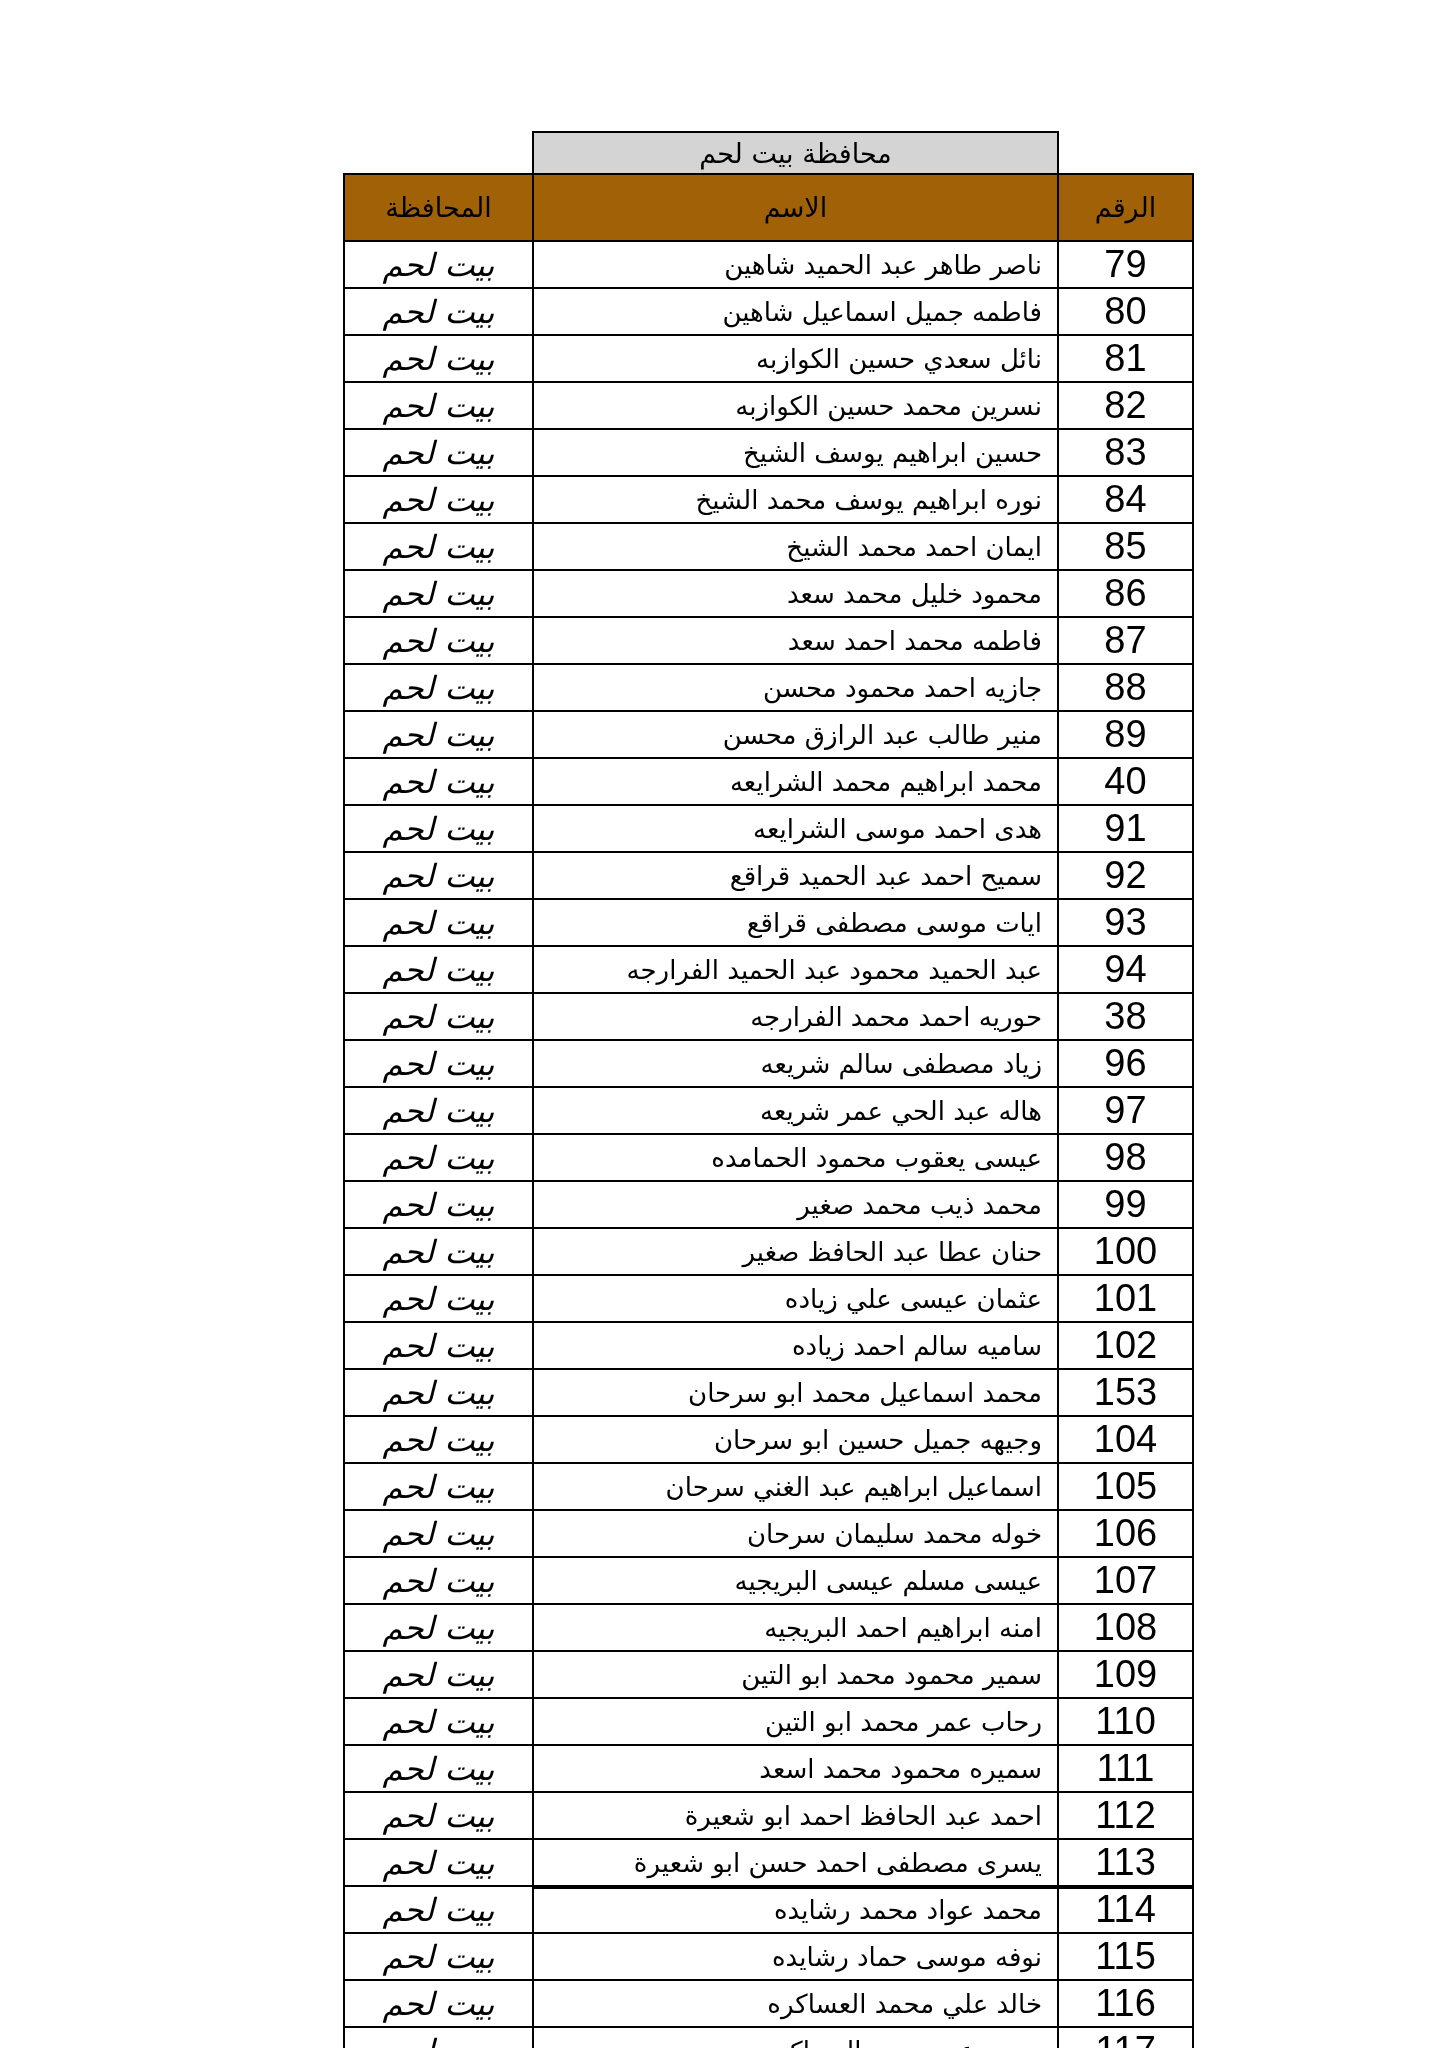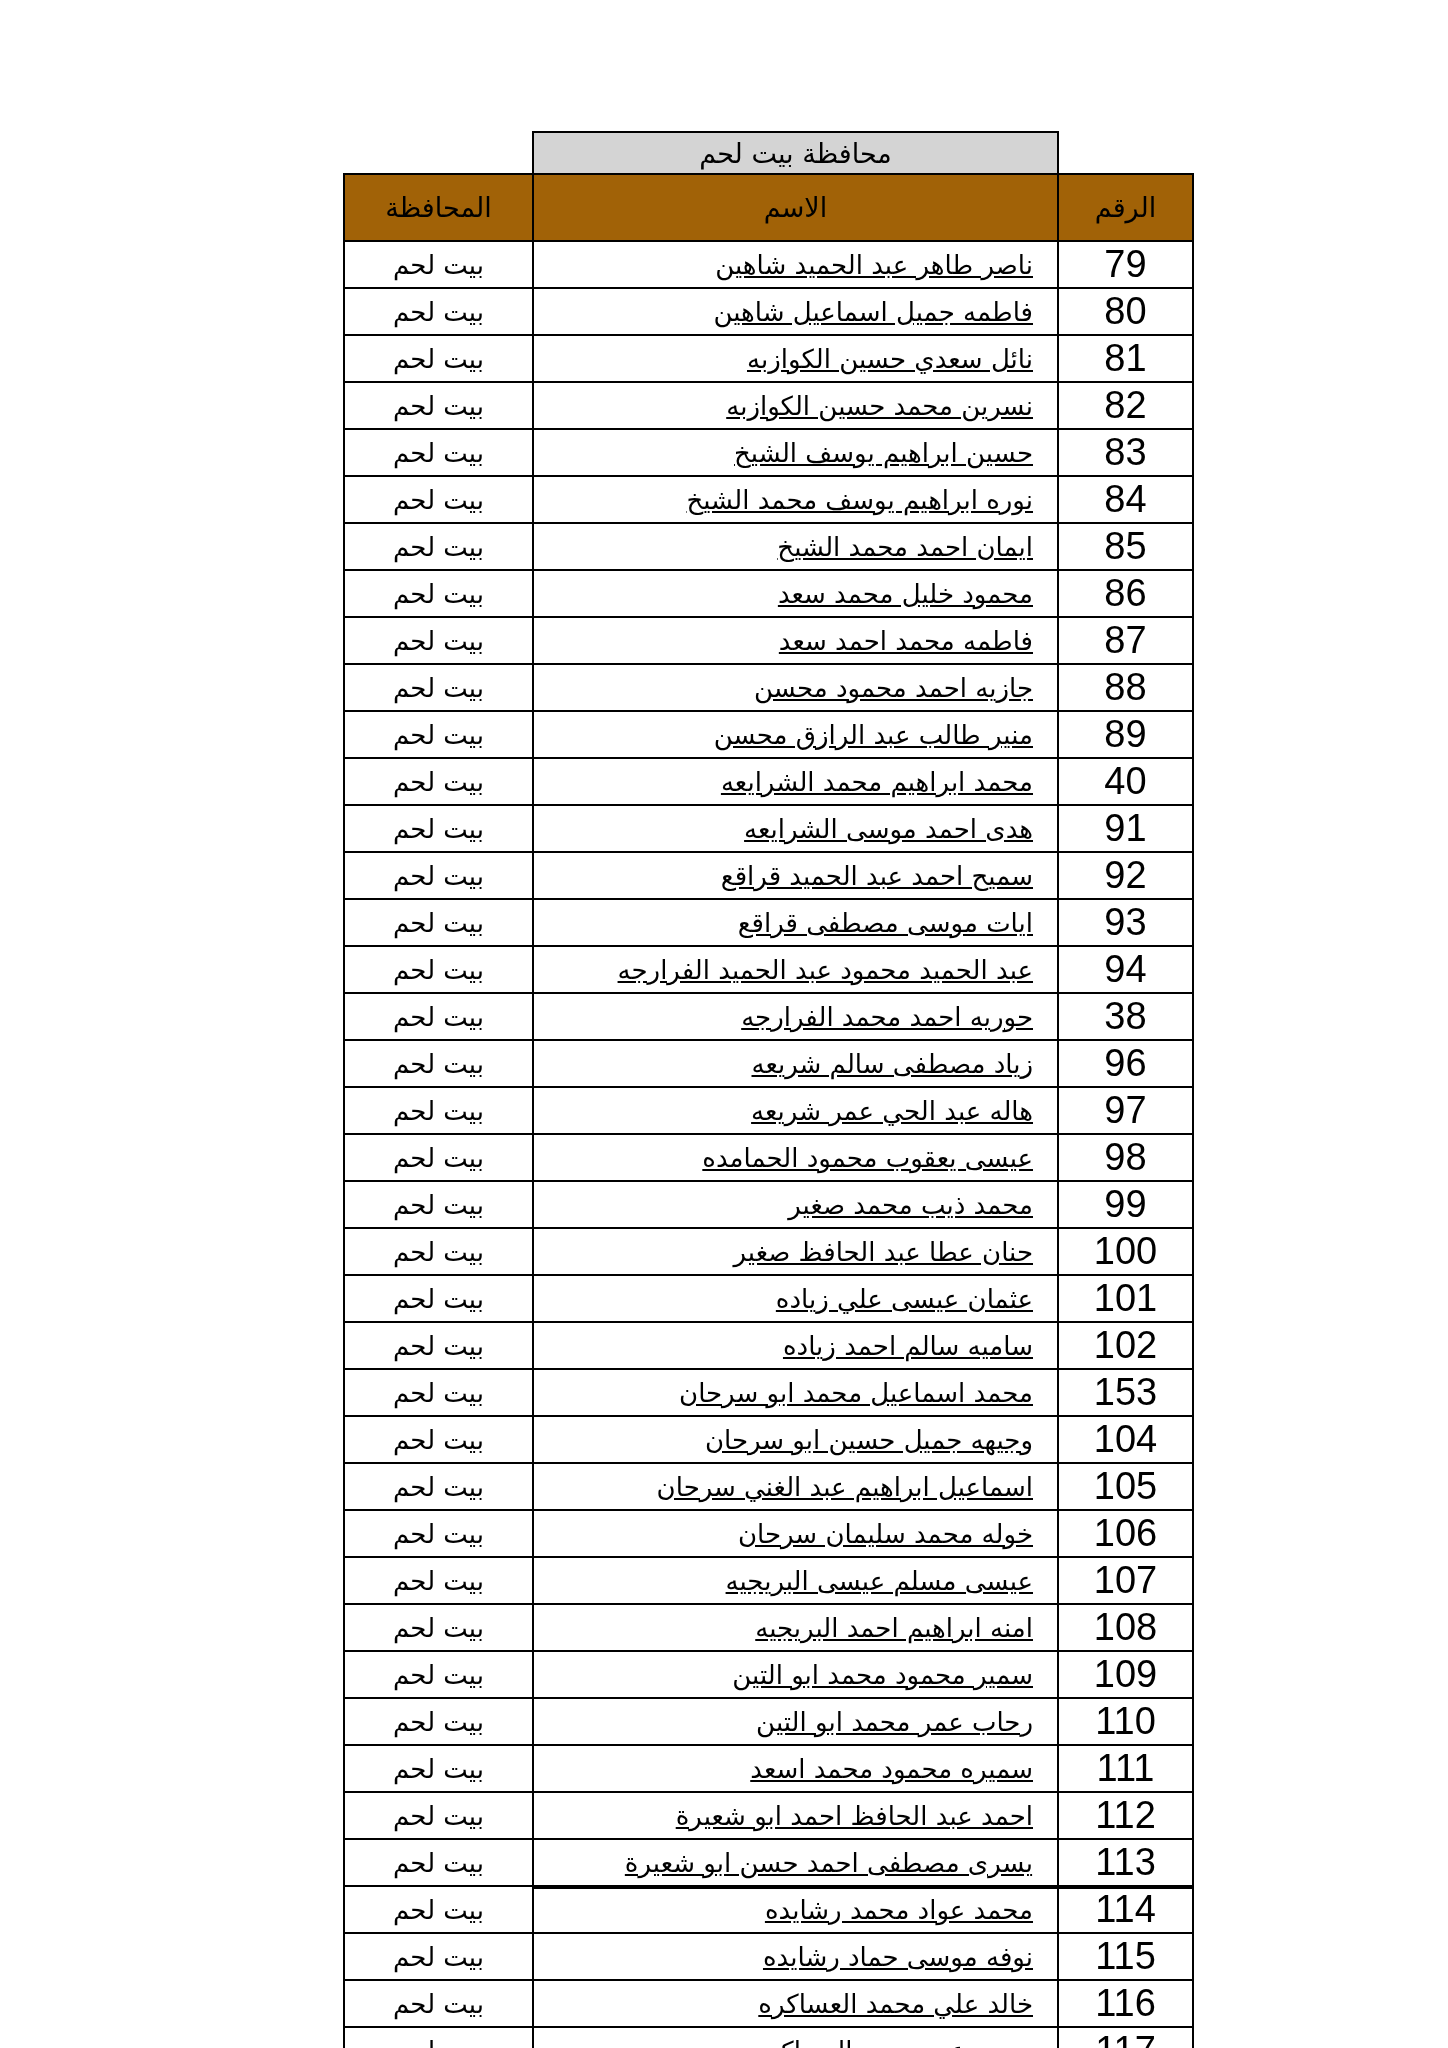--- a/index.html
+++ b/index.html
@@ -49,27 +49,27 @@
     background: #a16207;
     text-align: center;
     font-size: 27px;
   }
   td.num-cell {
     text-align: center;
     font-size: 38px;
     font-family: "Liberation Sans", "DejaVu Sans", sans-serif;
   }
   td.name-cell {
-    padding-right: 24px;
+    padding-right: 15px;
     font-size: 26px;
-    text-decoration: underline;
   }
   td.gov-cell {
     text-align: center;
-    font-size: 26px;
+    font-size: 32px;
+    font-style: italic;
   }
   
   .bottom-line2 {
     position: absolute;
     left: 189px;
     top: 1755px;
     width: 662px;
     height: 3px;
     background: #000000;
   }

